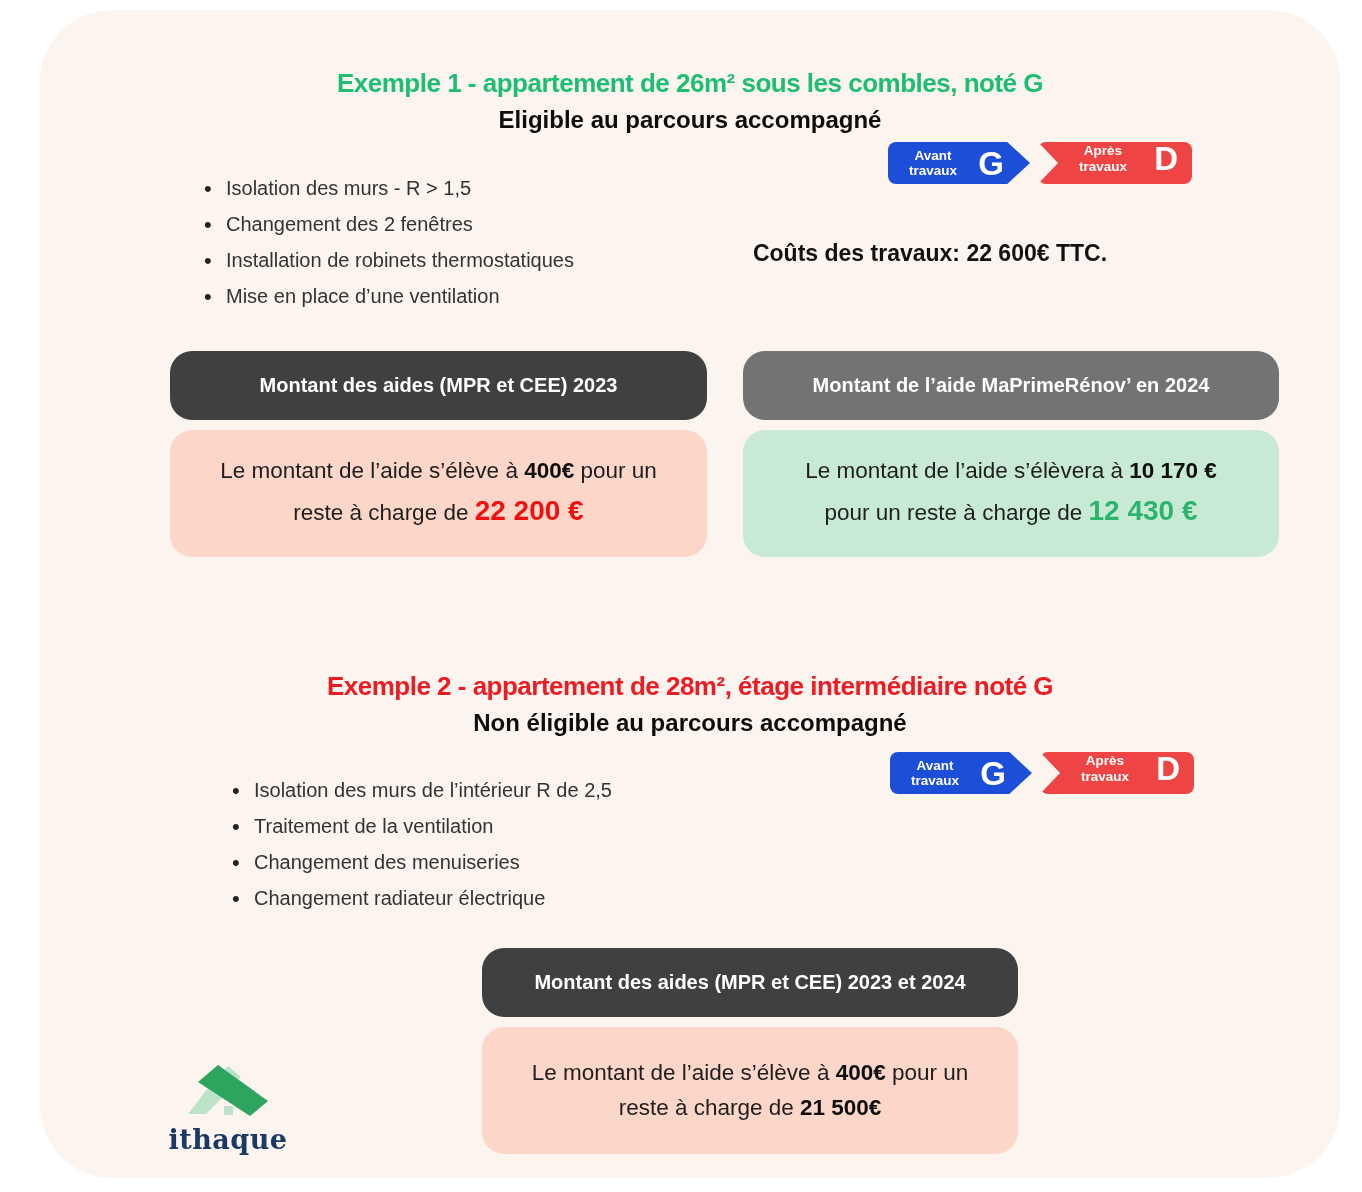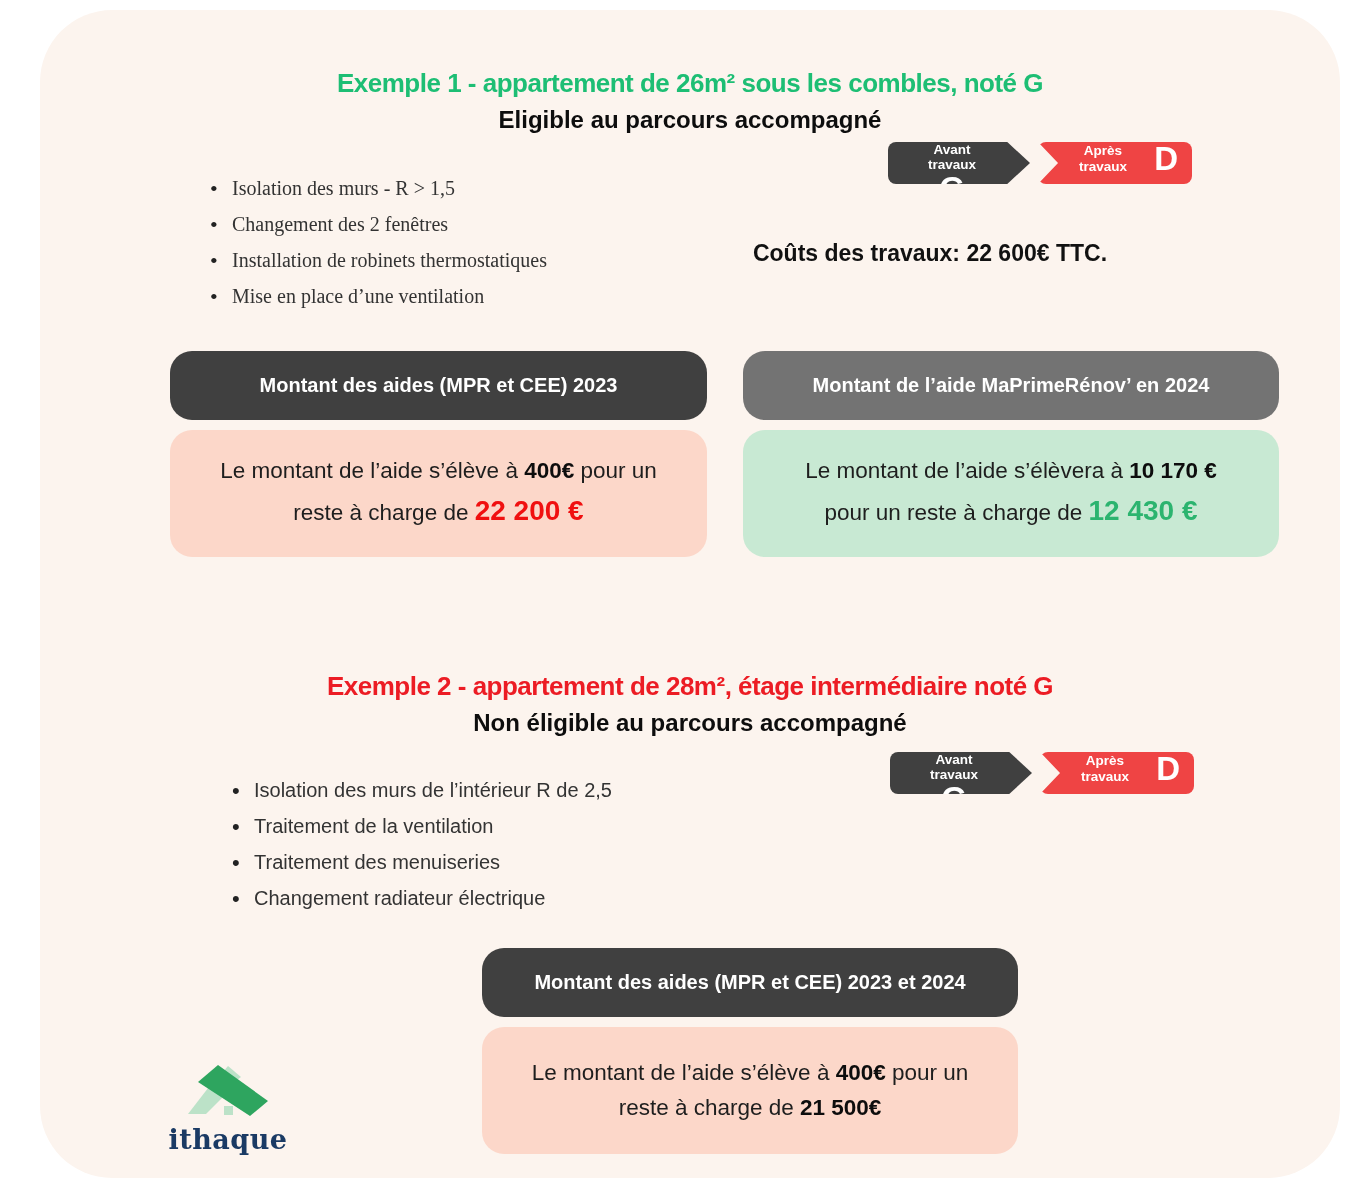--- a/index.html
+++ b/index.html
@@ -10,33 +10,33 @@
 
   .section-title { position:absolute; left:0; width:1300px; text-align:center;
                    font-weight:700; font-size:26px; letter-spacing:-0.5px; }
   .title-green { color:#1DBE74; top:58px; }
   .title-red   { color:#EC1C24; top:661px; }
   .section-subtitle { position:absolute; left:0; width:1300px; text-align:center;
                       font-weight:700; font-size:24px; color:#0d0d0d; }
   .sub1 { top:96px; } .sub2 { top:699px; }
 
   .bullets { position:absolute; list-style:none; font-size:20px; color:#333; }
-  .bullets1 { left:168px; top:164px;font-family:Liberation Serif, serif; }
+  .bullets1 { left:162px; top:164px; }
   .bullets2 { left:190px; top:766px; }
   .bullets li { position:relative; padding-left:24px; margin-bottom:7px; line-height:1.45; }
   .bullets li::before { content:"\2022"; position:absolute; left:2px; top:-1px; font-size:22px; color:#222; }
 
   
   .energy { position:absolute; display:flex; gap:8px; height:42px; }
   .energy1 { left:848px; top:132px; }
   .energy2 { left:850px; top:742px; }
   .badge { height:42px; display:flex; align-items:center; color:#fff; }
-  .badge-before { width:142px; background:#404040; border-radius:8px;
+  .badge-before { width:142px; background:#1d4ed8; border-radius:8px;
                   clip-path:polygon(0 0, 84% 0, 100% 50%, 84% 100%, 0 100%);
-                  padding:0 26px 0 12px; justify-content:space-between;flex-direction:column; }
+                  padding:0 26px 0 12px; justify-content:space-between; }
   .badge-after  { width:154px; background:#ef4444; border-radius:8px;
                   clip-path:polygon(0 0, 100% 0, 100% 100%, 0 100%, 13% 50%);
                   padding:0 14px 9px 32px; justify-content:space-between; }
   .badge-label { width:66px; text-align:center; font-size:13.5px; font-weight:700; line-height:1.12; }
   .badge-grade { font-size:33px; font-weight:800; line-height:1; }
 
   .cost { position:absolute; width:540px; text-align:center; font-weight:700;
           font-size:23px; color:#111; }
   .cost1 { left:620px; top:230px; }
   .cost2 { left:650px; top:843px; }
@@ -112,21 +112,21 @@
         </div>
       </div>
     </div>
 
     <div class="section-title title-red">Exemple 2 - appartement de 28m², étage intermédiaire noté G</div>
     <div class="section-subtitle sub2">Non éligible au parcours accompagné</div>
 
     <ul class="bullets bullets2">
       <li>Isolation des murs de l’intérieur R de 2,5</li>
       <li>Traitement de la ventilation</li>
-      <li>Traitement des menuiseries</li>
+      <li>Changement des menuiseries</li>
       <li>Changement radiateur électrique</li>
     </ul>
 
     <div class="energy energy2">
       <div class="badge badge-before">
         <span class="badge-label">Avant travaux</span>
         <span class="badge-grade">G</span>
       </div>
       <div class="badge badge-after">
         <span class="badge-label">Après travaux</span>

